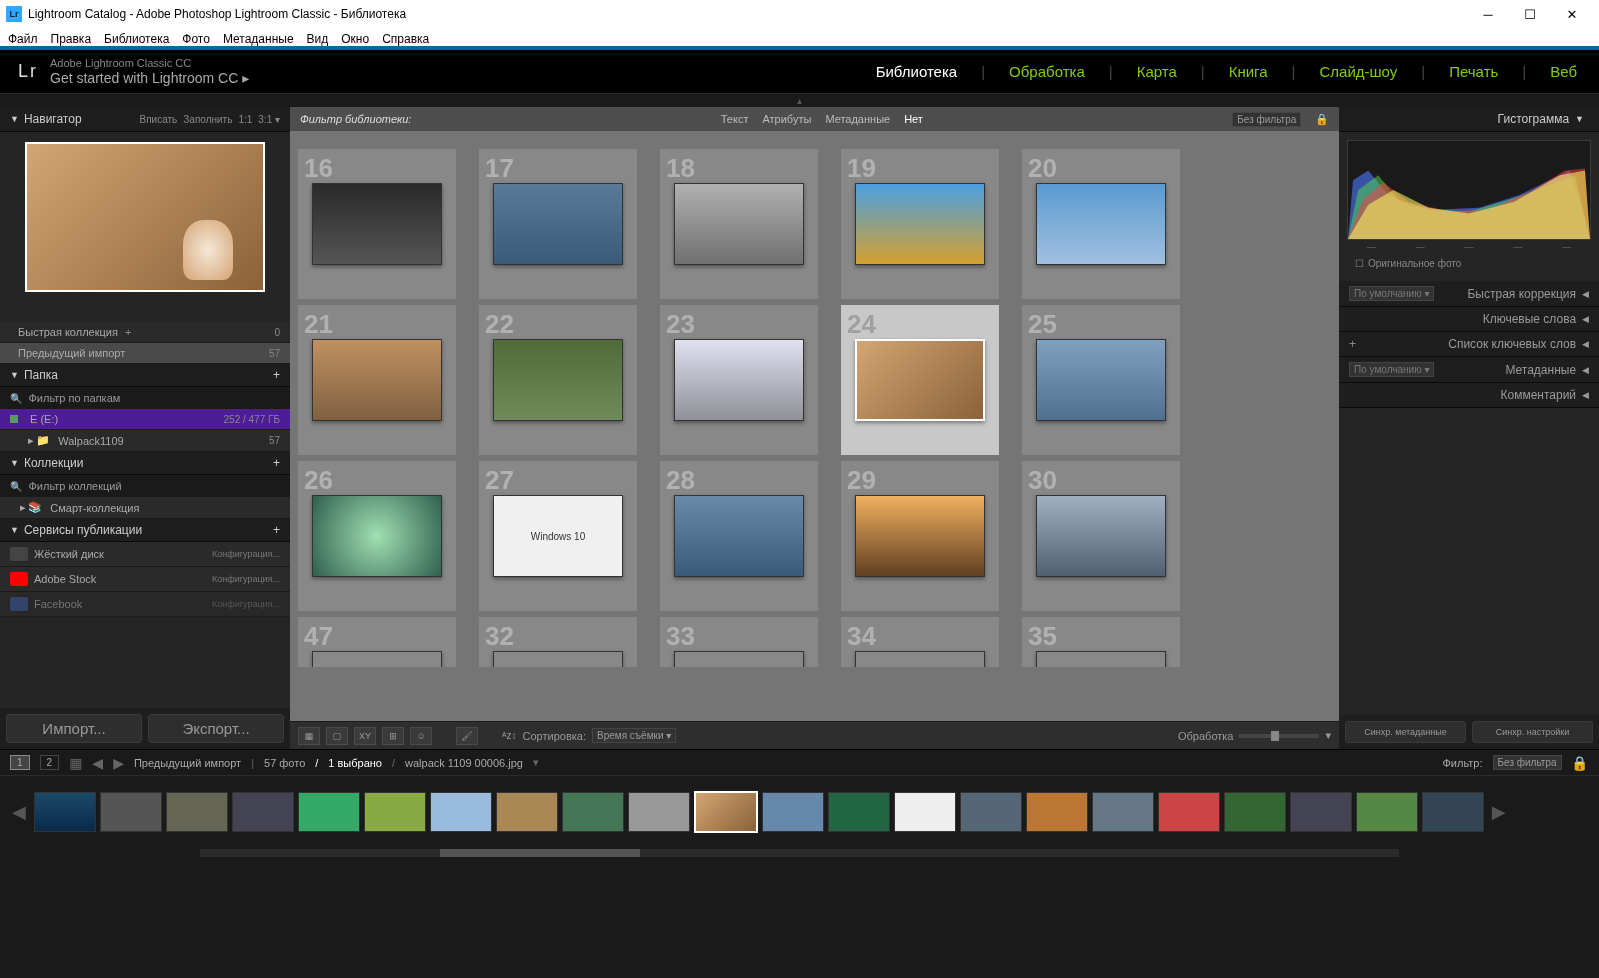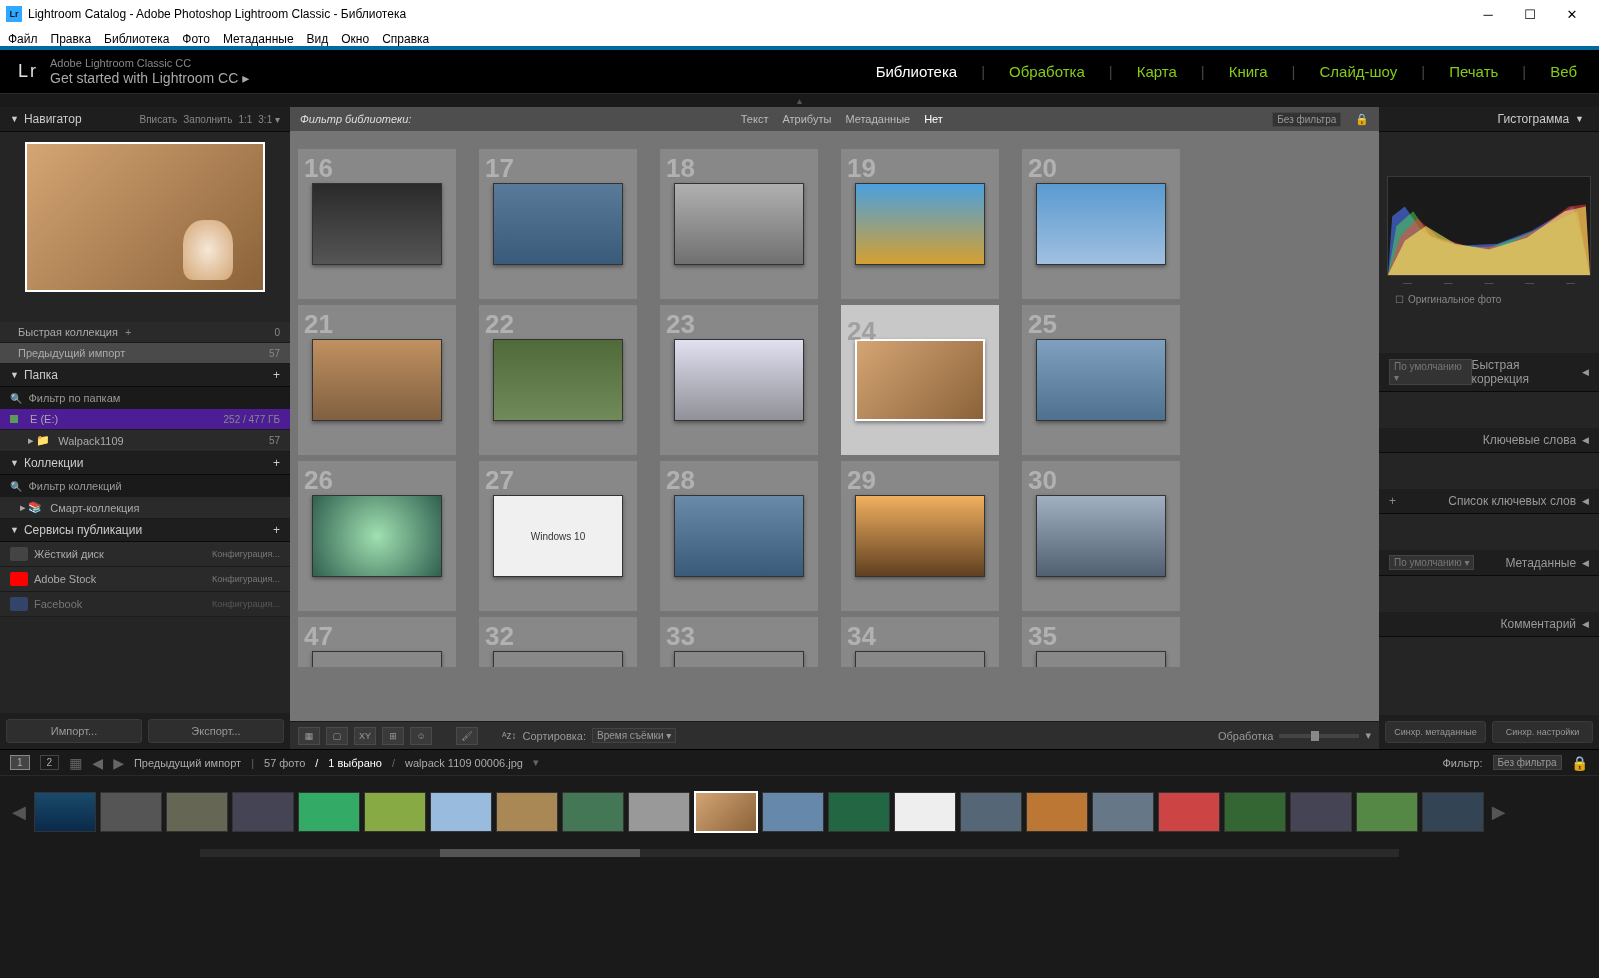--- a/index.html
+++ b/index.html
@@ -35,34 +35,34 @@
 .panel-section .tri { margin-right:5px; font-size:9px; }
 .panel-section .title { flex:1; }
 .filter-row { padding:5px 10px; font-size:11px; color:#999; background:#1a1a1a; display:flex; align-items:center; gap:6px; }
 .filter-row .mag { font-size:10px; }
 .publish-item { padding:5px 10px; font-size:11px; color:#aaa; display:flex; align-items:center; background:#2a2a2a; border-bottom:1px solid #1a1a1a; gap:6px; }
 .publish-item .picon { width:18px; height:14px; background:#444; border-radius:2px; }
 .publish-item .picon.st { background:#f00; }
 .publish-item .picon.fb { background:#3b5998; }
 .publish-item .cfg { font-size:9px; color:#777; }
 .btn-row { display:flex; gap:6px; padding:6px; background:#1e1e1e; }
-.btn { flex:1; padding:5px; font-size:11px; color:#999; background:#2e2e2e; border:1px solid #3a3a3a; text-align:center; cursor:pointer; border-radius:3px; }
+.btn { flex:1; padding:5px; font-size:15px; color:#999; background:#2e2e2e; border:1px solid #3a3a3a; text-align:center; cursor:pointer; border-radius:3px; }
 .center { flex:1; display:flex; flex-direction:column; background:#757575; }
 .filter-bar { background:#4e4e4e; height:24px; display:flex; align-items:center; padding:0 10px; font-size:11px; color:#bbb; gap:14px; }
 .filter-bar .fblabel { color:#ddd;font-style:italic; }
 .filter-bar .spacer { flex:1; }
 .filter-bar span { cursor:pointer; }
 .filter-bar span.active { color:#fff; }
 .filter-bar .lock { color:#888; }
 .grid-area { flex:1; overflow:hidden; padding:8px; position:relative; }
 .grid-row { display:flex; gap:23px; margin-bottom:6px; }
 .cell { width:158px; height:150px; background:#888; position:relative; display:flex; align-items:center; justify-content:center; }
 .cell.selected { background:#c8c8c8; }
 .cell .num { position:absolute; top:4px; left:6px; font-size:26px; color:rgba(255,255,255,0.35); font-weight:bold; }
-.cell.selected .num { color:rgba(0,0,0,0.2);margin-top:7px; }
+.cell.selected .num { color:rgba(0,0,0,0.2); }
 .thumb { width:130px; height:82px; border:1px solid #333; box-shadow:0 2px 4px rgba(0,0,0,0.4); background:#556;text-align:right; }
 .cell.selected .thumb { border:2px solid #fff; }
 .th16 { background:linear-gradient(#2a2a2a,#555); }
 .th17 { background:linear-gradient(#5a7a9a,#3a5a7a); }
 .th18 { background:linear-gradient(#b0b0b0,#707070); }
 .th19 { background:linear-gradient(#4aa0e0,#d4a030); }
 .th20 { background:linear-gradient(#5a9ad0,#a0c0e0); }
 .th21 { background:linear-gradient(#c09060,#806040); }
 .th22 { background:linear-gradient(#506a3a,#708a5a); }
 .th23 { background:linear-gradient(#e0e0f0,#909098); }
@@ -70,21 +70,21 @@
 .th25 { background:linear-gradient(#80a0c0,#507090); }
 .th26 { background:radial-gradient(circle,#a0e0b0,#306050); }
 .th27 { background:#f0f0f0; display:flex; align-items:center; justify-content:center; font-size:10px; color:#333; }
 .th28 { background:linear-gradient(#6a8aaa,#3a5a7a); }
 .th29 { background:linear-gradient(#f0b060,#604020); }
 .th30 { background:linear-gradient(#a0b0c0,#506070); }
 .th31 { background:#888; }
 .toolbar { background:#2e2e2e; height:28px; display:flex; align-items:center; padding:0 8px; gap:6px; font-size:11px; color:#999; border-top:1px solid #1a1a1a; }
 .toolbar .tbtn { width:22px; height:18px; background:#3a3a3a; border:1px solid #4a4a4a; cursor:pointer; display:flex; align-items:center; justify-content:center; font-size:9px; }
 .toolbar .spacer { flex:1; }
-.rightpanel { width:220px; background:#252525; display:flex; flex-direction:column;gap:36px; }
+.rightpanel { width:260px; background:#252525; display:flex; flex-direction:column; }
 .histo-wrap { padding:8px; }
 .histo { width:100%; height:100px; background:#1a1a1a; border:1px solid #3a3a3a; position:relative; overflow:hidden; }
 .histo svg { width:100%; height:100%; }
 .histo-labels { display:flex; justify-content:space-around; font-size:9px; color:#666; padding:2px 0; }
 .histo-check { font-size:10px; color:#888; padding:4px 8px; display:flex; align-items:center; gap:4px; }
 .rp-section { background:#1e1e1e; padding:5px 10px; font-size:12px; color:#999; display:flex; align-items:center; justify-content:flex-end; border-bottom:1px solid #0a0a0a; cursor:pointer; }
 .rp-section .title { }
 .rp-section .tri { margin-left:6px; font-size:9px; }
 .rp-section .dd { margin-right:auto; font-size:10px; color:#777; }
 .rp-section .plus { margin-right:auto; color:#888; }

